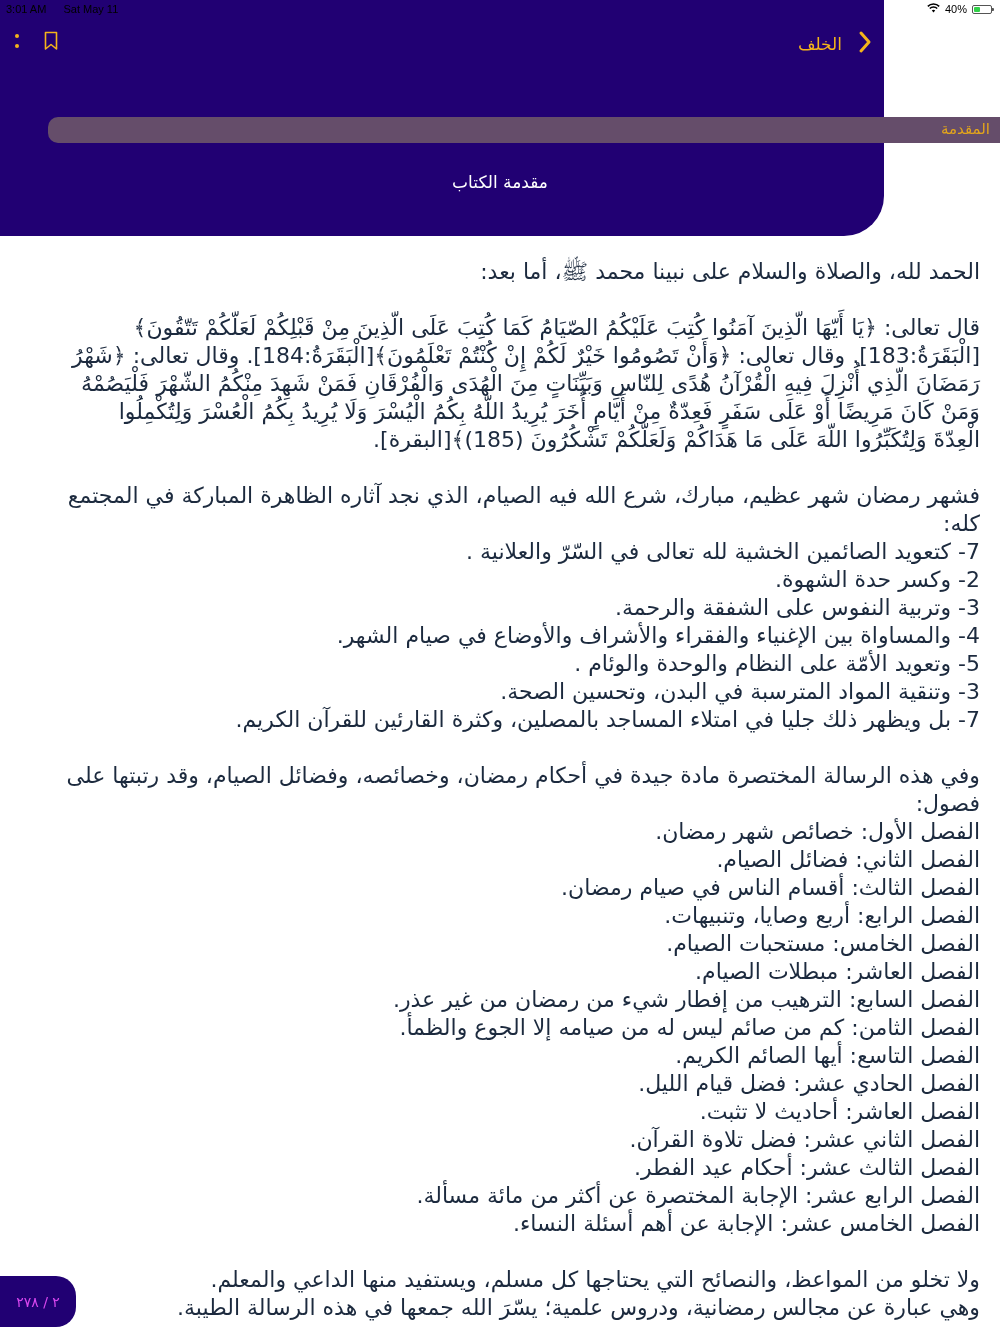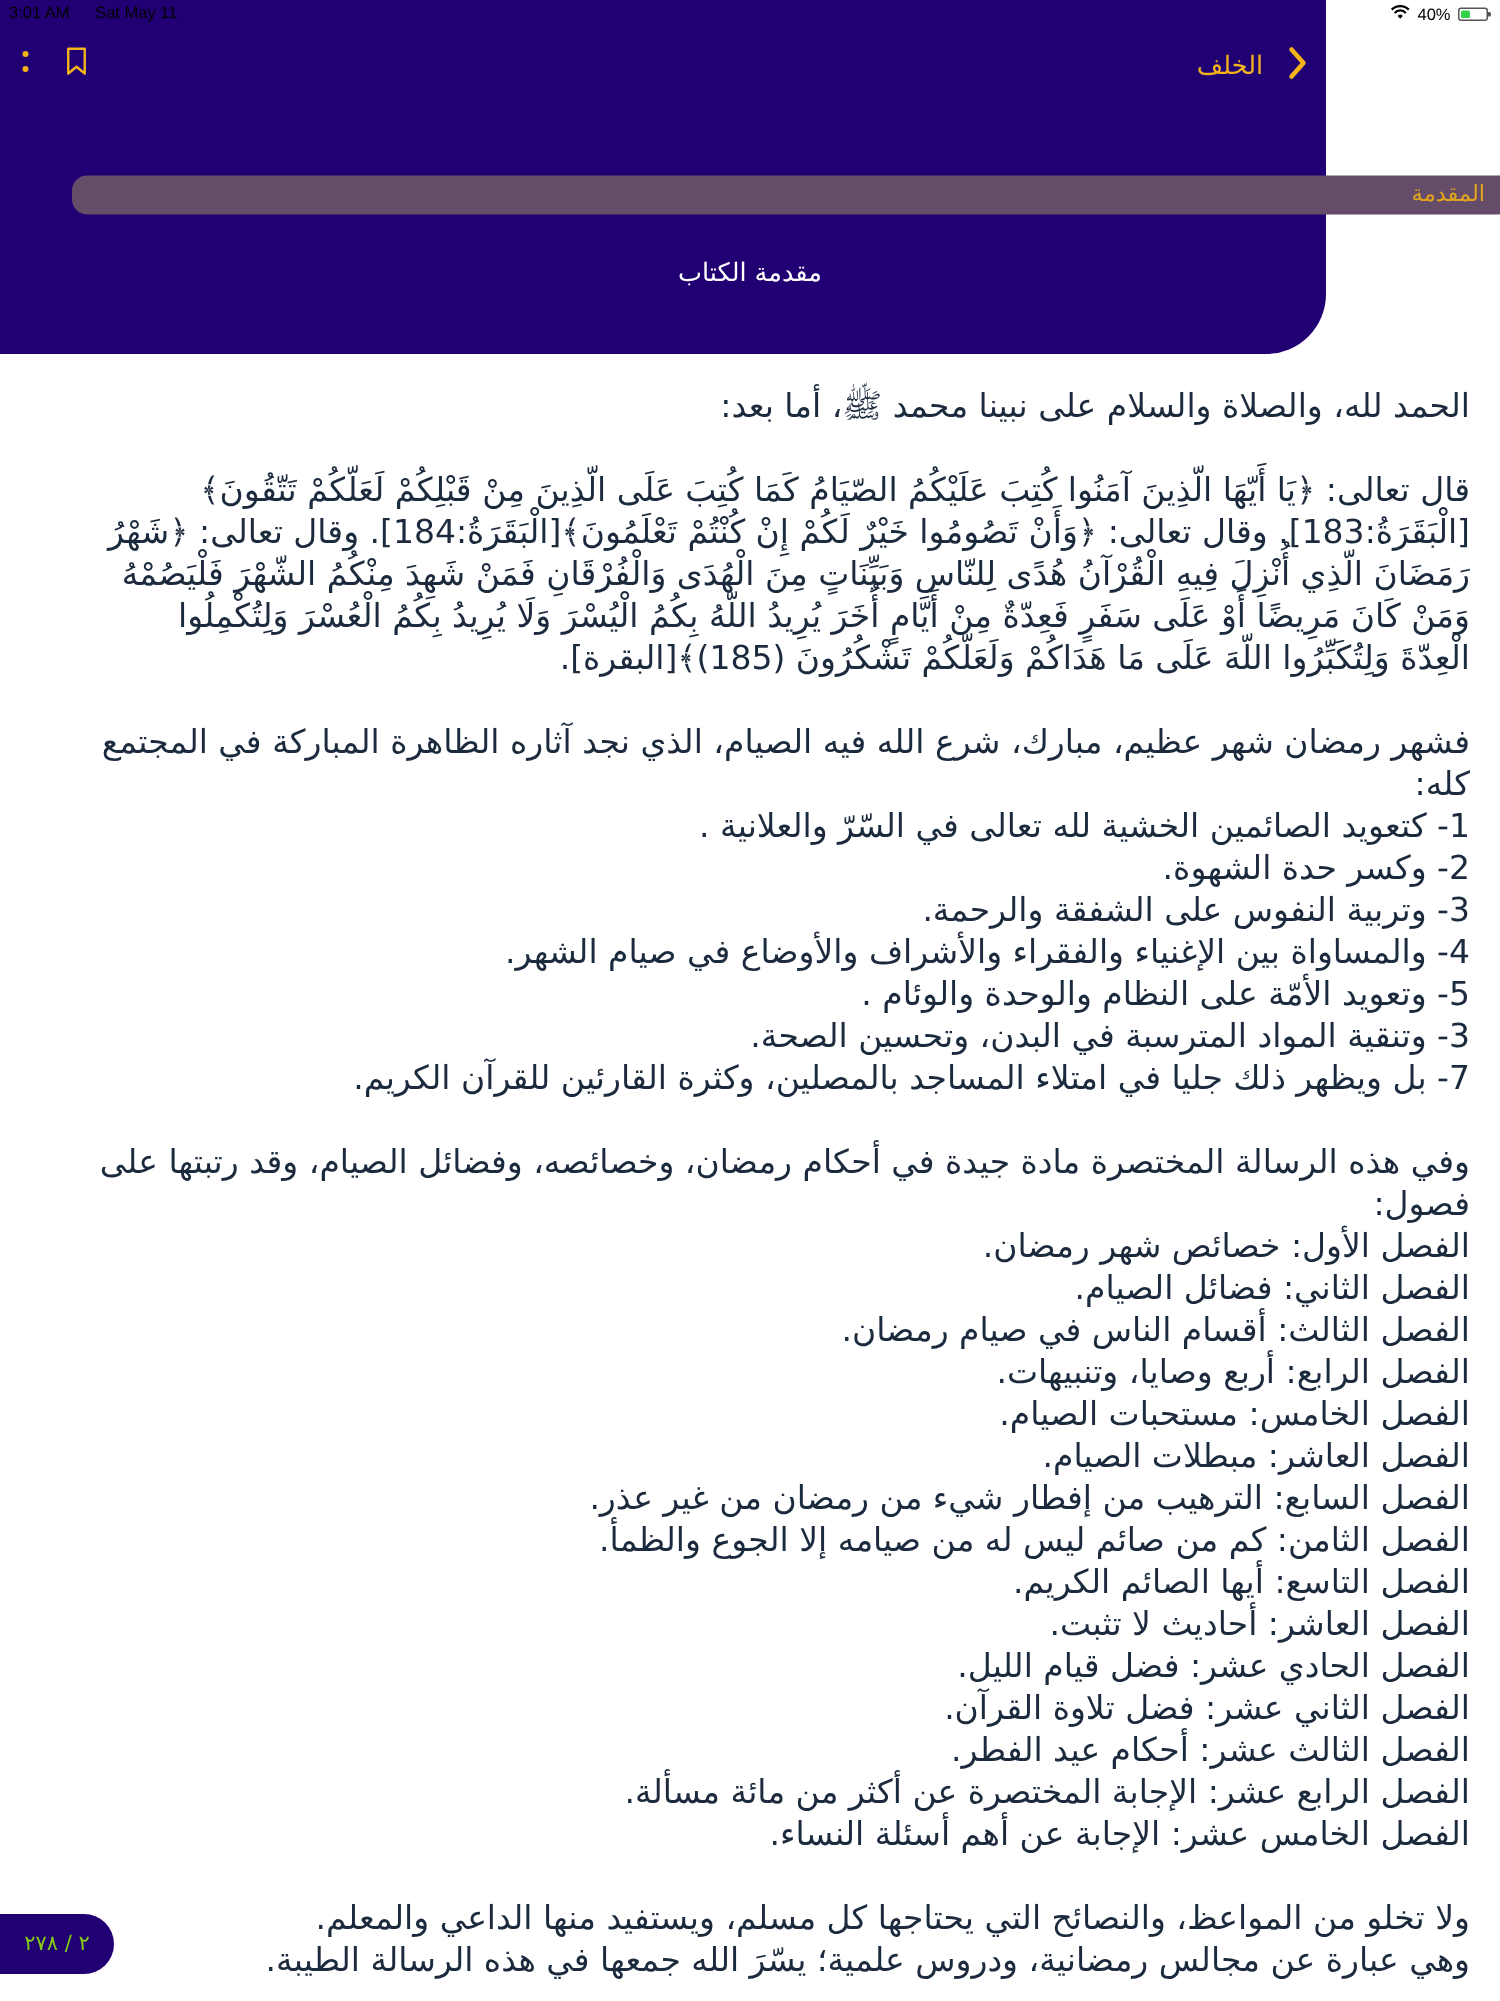--- a/index.html
+++ b/index.html
@@ -37,22 +37,22 @@
   .chapter-title { position:absolute; left:0; width:1000px; top:172px; text-align:center; color:#ffffff; font-size:17px; }
 
   .content {
     position:absolute; left:66px; top:258px; width:914px; direction:rtl; 
     color:#1c2a3e; font-size:22px; line-height:28px; font-family:"DejaVu Sans", sans-serif;
   }
   .content p { margin:0; }
   .content .gap { height:28px; }
 
   .page-badge {
-    position:absolute; left:0; top:1276px; width:76px; height:40px; background:#210073;
-    color:#84cc16; border-radius:0 20px 20px 0; display:flex; align-items:center; justify-content:center;
+    position:absolute; left:0; top:1276px; width:76px; height:51px; background:#210073;
+    color:#d946ef; border-radius:0 20px 20px 0; display:flex; align-items:center; justify-content:center;
     font-size:14px; letter-spacing:1px;
   }
 </style>
 </head>
 <body>
 
 <div class="header">
   <div class="status-bar">
     <div class="status-left">
       <span>3:01 AM</span>
@@ -100,40 +100,40 @@
 
   <div class="chapter-title">مقدمة الكتاب</div>
 </div>
 
 <div class="content">
   <p>الحمد لله، والصلاة والسلام على نبينا محمد ﷺ، أما بعد:</p>
   <div class="gap"></div>
   <p>قال تعالى: ﴿يَا أَيّهَا الّذِينَ آمَنُوا كُتِبَ عَلَيْكُمُ الصّيَامُ كَمَا كُتِبَ عَلَى الّذِينَ مِنْ قَبْلِكُمْ لَعَلّكُمْ تَتّقُونَ﴾[الْبَقَرَةُ:183]. وقال تعالى: ﴿وَأَنْ تَصُومُوا خَيْرٌ لَكُمْ إِنْ كُنْتُمْ تَعْلَمُونَ﴾[الْبَقَرَةُ:184]. وقال تعالى: ﴿شَهْرُ رَمَضَانَ الّذِي أُنْزِلَ فِيهِ الْقُرْآنُ هُدًى لِلنّاسِ وَبَيِّنَاتٍ مِنَ الْهُدَى وَالْفُرْقَانِ فَمَنْ شَهِدَ مِنْكُمُ الشّهْرَ فَلْيَصُمْهُ وَمَنْ كَانَ مَرِيضًا أَوْ عَلَى سَفَرٍ فَعِدّةٌ مِنْ أَيّامٍ أُخَرَ يُرِيدُ اللّهُ بِكُمُ الْيُسْرَ وَلَا يُرِيدُ بِكُمُ الْعُسْرَ وَلِتُكْمِلُوا الْعِدّةَ وَلِتُكَبِّرُوا اللّهَ عَلَى مَا هَدَاكُمْ وَلَعَلّكُمْ تَشْكُرُونَ (185)﴾[البقرة].</p>
   <div class="gap"></div>
   <p>فشهر رمضان شهر عظيم، مبارك، شرع الله فيه الصيام، الذي نجد آثاره الظاهرة المباركة في المجتمع كله:</p>
-  <p>1- كتعويد الصائمين الخشية لله تعالى في السّرّ والعلانية .</p>
+  <p>7- كتعويد الصائمين الخشية لله تعالى في السّرّ والعلانية .</p>
   <p>2- وكسر حدة الشهوة.</p>
   <p>3- وتربية النفوس على الشفقة والرحمة.</p>
   <p>4- والمساواة بين الإغنياء والفقراء والأشراف والأوضاع في صيام الشهر.</p>
   <p>5- وتعويد الأمّة على النظام والوحدة والوئام .</p>
   <p>3- وتنقية المواد المترسبة في البدن، وتحسين الصحة.</p>
   <p>7- بل ويظهر ذلك جليا في امتلاء المساجد بالمصلين، وكثرة القارئين للقرآن الكريم.</p>
   <div class="gap"></div>
   <p>وفي هذه الرسالة المختصرة مادة جيدة في أحكام رمضان، وخصائصه، وفضائل الصيام، وقد رتبتها على فصول:</p>
   <p>الفصل الأول: خصائص شهر رمضان.</p>
   <p>الفصل الثاني: فضائل الصيام.</p>
   <p>الفصل الثالث: أقسام الناس في صيام رمضان.</p>
   <p>الفصل الرابع: أربع وصايا، وتنبيهات.</p>
   <p>الفصل الخامس: مستحبات الصيام.</p>
   <p>الفصل العاشر: مبطلات الصيام.</p>
   <p>الفصل السابع: الترهيب من إفطار شيء من رمضان من غير عذر.</p>
   <p>الفصل الثامن: كم من صائم ليس له من صيامه إلا الجوع والظمأ.</p>
   <p>الفصل التاسع: أيها الصائم الكريم.</p>
+  <p>الفصل الحادي عشر: فضل قيام الليل.</p>
   <p>الفصل العاشر: أحاديث لا تثبت.</p>
-  <p>الفصل الحادي عشر: فضل قيام الليل.</p>
   <p>الفصل الثاني عشر: فضل تلاوة القرآن.</p>
   <p>الفصل الثالث عشر: أحكام عيد الفطر.</p>
   <p>الفصل الرابع عشر: الإجابة المختصرة عن أكثر من مائة مسألة.</p>
   <p>الفصل الخامس عشر: الإجابة عن أهم أسئلة النساء.</p>
   <div class="gap"></div>
   <p>ولا تخلو من المواعظ، والنصائح التي يحتاجها كل مسلم، ويستفيد منها الداعي والمعلم.</p>
   <p>وهي عبارة عن مجالس رمضانية، ودروس علمية؛ يسّرَ الله جمعها في هذه الرسالة الطيبة.</p>
 </div>
 
 <div class="page-badge">٢ / ٢٧٨</div>

